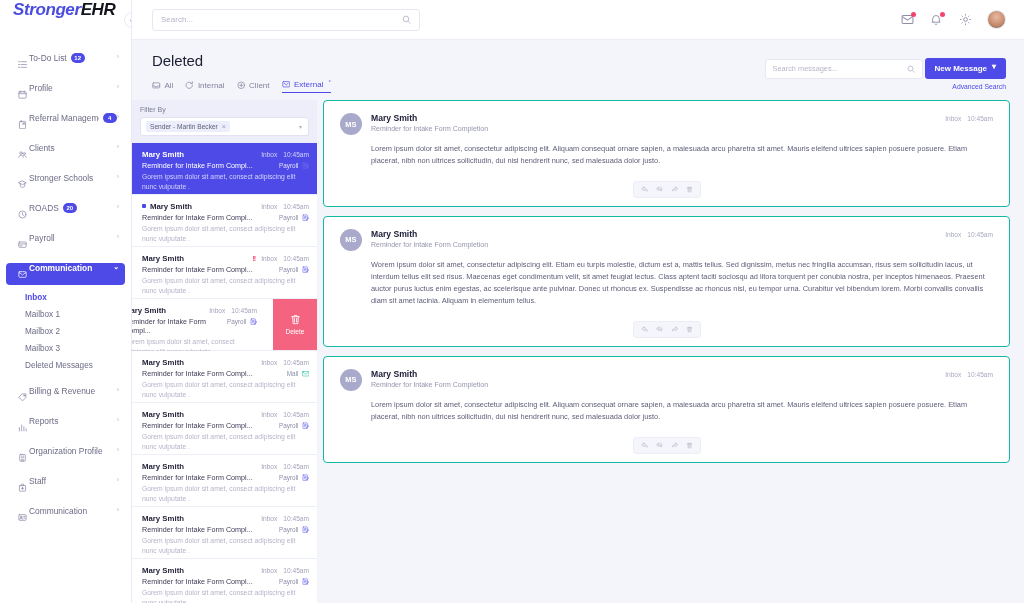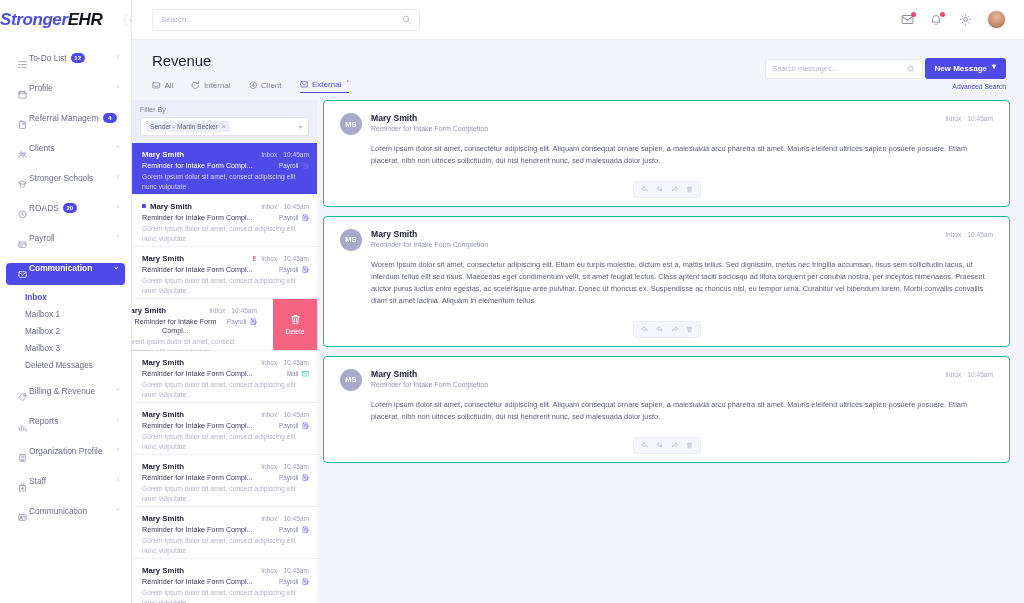--- a/index.html
+++ b/index.html
@@ -11,21 +11,21 @@
     -webkit-font-smoothing: antialiased;
   }
   .app { display: flex; width: 1024px; height: 603px; position: relative; }
 
   
   .sidebar {
     width: 132px; height: 603px; background: #ffffff;
     border-right: 1px solid #e9eaf4;
     flex: 0 0 132px; position: relative; overflow: hidden;
   }
-  .logo-wrap { height: 40px; display: flex; align-items: center; }
+  .logo-wrap { height: 40px; display: flex; padding-left: 13px; }
   .logo { font-size: 17px; font-weight: bold; letter-spacing: -0.4px; font-style: italic; }
   .logo .s1 { color: #4a4de0; }
   .logo .s2 { color: #14141e; }
   .collapse-btn {
     position: absolute; left: 124px; top: 12px; width: 16px; height: 16px;
     border-radius: 50%; background: #fff; border: 1px solid #e9eaf4;
     display: flex; align-items: center; justify-content: center;
     font-size: 8px; color: #9a9ab5; z-index: 30; cursor: pointer;
   }
   .nav { padding-top: 5px; }
@@ -75,21 +75,21 @@
     width: 19px; height: 19px; border-radius: 50%; cursor: pointer;
     background: radial-gradient(circle at 50% 35%, #e8b9a0 0%, #c98f72 55%, #8a5f4a 100%);
     border: 1px solid #e4e4ef;
   }
 
   
   .content { flex: 1; display: flex; flex-direction: column; overflow: hidden; }
   .page-head { padding: 12px 18px 0 20px; }
   .page-title { font-size: 15px; color: #1e1e32; font-weight: normal; letter-spacing: -0.1px; }
   .head-row { display: flex; align-items: flex-start; margin-top: 11px; }
-  .tabs { display: flex; gap: 18px; align-items: center; text-align: right; }
+  .tabs { display: flex; gap: 12px; align-items: center; text-align: right; }
   .tab { display: flex; align-items: center; gap: 4px; font-size: 8px; color: #82839c; cursor: pointer; padding-bottom: 3px; position: relative; }
   .tab.active { color: #4d4ae8; font-weight: normal; border-bottom: 1.5px solid #4d4ae8; }
   .tab .sup { font-size: 6px; margin-left: 1px; position: relative; top: -3px; }
   .head-right { margin-left: auto; display: flex; flex-direction: column; align-items: flex-end; margin-top: -22px; }
   .head-right .row1 { display: flex; align-items: center; gap: 2px; }
   .msg-search {
     width: 158px; height: 20px; border: 1px solid #e6e7f2; border-radius: 3px;
     background: #fff; display: flex; align-items: center; padding: 0 7px;
   }
   .msg-search input { border: 0; outline: 0; font-size: 7.4px; color: #6b6b86; flex: 1; background: transparent; font-family: "Liberation Sans", sans-serif;}
@@ -122,21 +122,21 @@
   .msg-item {
     background: #fff; border-bottom: 1px solid #eceef8; padding: 7px 8px 8px 10px;
     position: relative; cursor: pointer; height: 52px;
   }
   .msg-item.selected { background: #4d4ae8; }
   .mi-r1 { display: flex; align-items: baseline; }
   .mi-name { font-size: 7.8px; font-weight: bold; color: #26263c; }
   .msg-item.selected .mi-name { color: #fff; }
   .mi-meta { margin-left: auto; display: flex; align-items: center; gap: 6px; font-size: 6.6px; color: #a3a4bb; }
   .msg-item.selected .mi-meta { color: #d4d4f7; }
-  .mi-r2 { display: flex; align-items: baseline; margin-top: 2px; text-align: center; }
+  .mi-r2 { display: flex; align-items: baseline; margin-top: 2px; }
   .mi-subj { font-size: 7.2px; color: #3b3b55; }
   .msg-item.selected .mi-subj { color: #fff; }
   .mi-tag { margin-left: auto; display: flex; align-items: center; gap: 3px; font-size: 6.4px; color: #8d8ea8; }
   .msg-item.selected .mi-tag { color: #e0e0fb; }
   .mi-prev { font-size: 6.8px; color: #b4b5c9; line-height: 1.45; margin-top: 2px; }
   .msg-item.selected .mi-prev { color: #d3d3f8; }
   .unread-dot { width: 4px; height: 4px; border-radius: 1px; background: #4d4ae8; margin-right: 4px; position: relative; top: -1px; }
   .urgent { color: #f4436c; font-weight: bold; font-size: 7px; letter-spacing: -1px; }
   .tag-ic { font-size: 7px; color: #6e6bf0; }
   .tag-ic.mail { color: #2bc4a0; }
@@ -370,21 +370,21 @@
             <circle cx="9" cy="9" r="2.6"></circle>
             <path d="M9 1.5v2M9 14.5v2M1.5 9h2M14.5 9h2M3.7 3.7l1.4 1.4M12.9 12.9l1.4 1.4M14.3 3.7l-1.4 1.4M5.1 12.9l-1.4 1.4"></path>
           </svg>
         </div>
         <div class="avatar-top"></div>
       </div>
     </div>
 
     <div class="content">
       <div class="page-head">
-        <h1 class="page-title">Revenue</h1>
+        <h1 class="page-title">Deleted</h1>
         <div class="head-row">
           <div class="tabs" id="tabs">
               <div class="tab">
                 <span style="display:flex;">
                   <svg width="8.5" height="8.5" viewBox="0 0 16 16" fill="none" stroke="currentColor" stroke-width="1.3" stroke-linecap="round" stroke-linejoin="round">
                     <rect x="1.5" y="3.5" width="13" height="9.5" rx="1.3"></rect>
                     <path d="M1.5 9.2h3.6l1 1.6h3.8l1-1.6h3.6"></path>
                   </svg>
                 </span>
                 <span>All</span>

